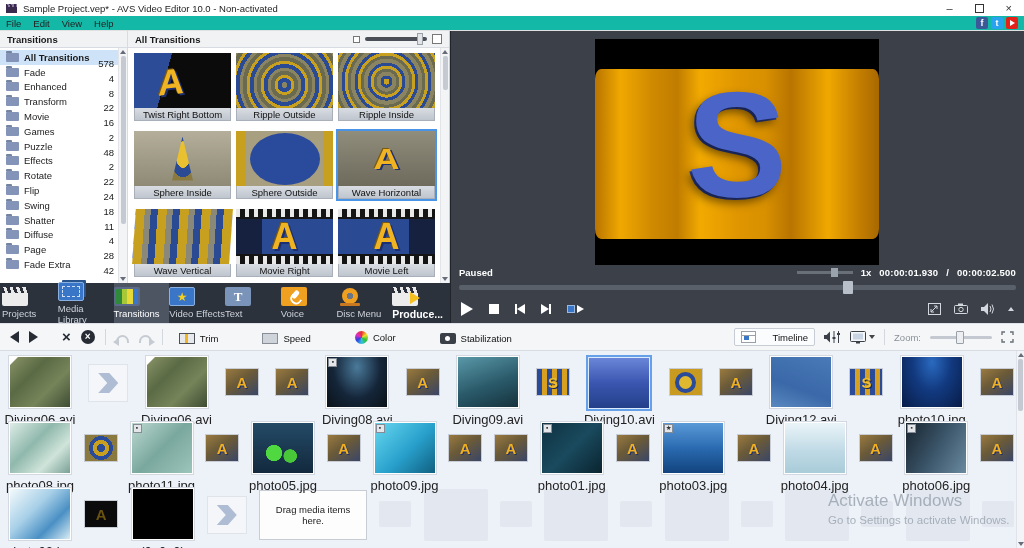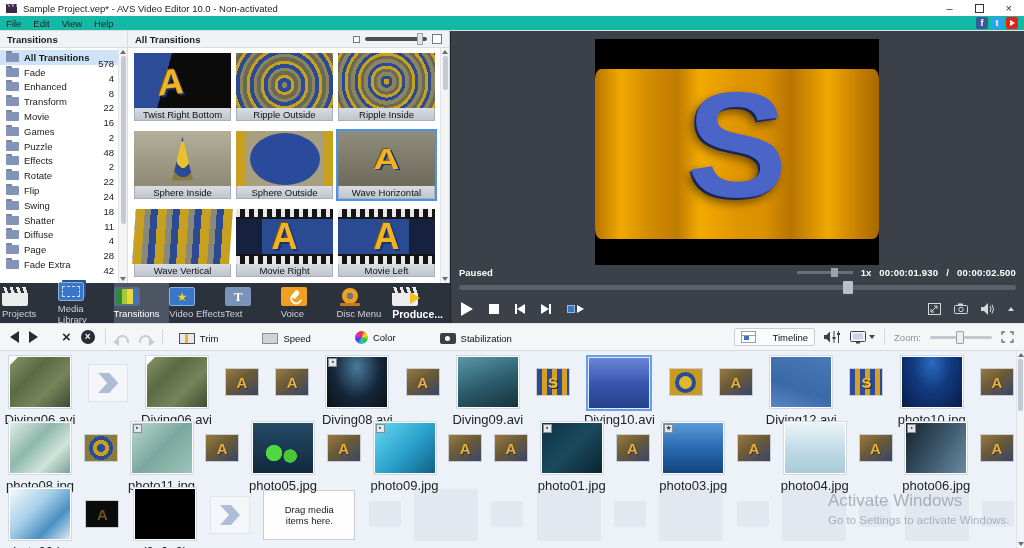--- a/index.html
+++ b/index.html
@@ -169,21 +169,21 @@
   .corner{position:absolute;top:0;left:0;border-top:8px solid #fff;border-right:8px solid transparent;}
   .tn{width:34px;height:28px;margin-top:13px;border:1px solid #c8ccd4;display:flex;align-items:center;justify-content:center;font-weight:bold;font-size:15px;line-height:1;}
   .tn-a{background:linear-gradient(145deg,#9a7a40 0%,#6a5a38 45%,#3a4668 100%);color:#f0b020;text-shadow:1px 1px 0 #203070;}
   .tn-s{background:repeating-linear-gradient(90deg,#2a4a9a 0 5px,#d8a020 5px 10px);color:#f0c030;text-shadow:1px 1px 0 #102050;}
   .tn-ring{background:#c89a20;}
   .tn-ring::after{content:"";width:13px;height:13px;border:4px solid #2a4a9a;border-radius:50%;background:#e0b830;}
   .tn-swirl{background:radial-gradient(circle at 50% 50%,#2a4a9a 0 4px,#c8a020 4px 8px,#2a4a9a 8px 12px,#8a7a40 12px);}
   .tn-a-dark{background:#0b0b0b;color:#6a5210;}
   .chev-box{width:40px;height:38px;margin-top:9px;background:#f4f6fa;border:1px solid #dfe3ea;display:flex;align-items:center;justify-content:center;}
   .chev{width:20px;height:20px;background:#aebdd4;clip-path:polygon(0 0,55% 0,100% 50%,55% 100%,0 100%,45% 50%);}
-  .dragbox{width:92px;height:50px;margin-top:3px;background:#fdfdfe;border:1px solid #c8ccd4;display:flex;align-items:center;justify-content:center;text-align:center;font-size:9.5px;color:#222;padding:0 8px;}
+  .dragbox{width:108px;height:50px;margin-top:3px;background:#fdfdfe;border:1px solid #c8ccd4;display:flex;align-items:center;justify-content:center;text-align:center;font-size:9.5px;color:#222;padding:0 8px;}
   .ph{background:#e2e7f0;border-radius:2px;}
   .ph-sm{width:32px;height:26px;margin-top:14px;}
   .ph-lg{width:64px;height:52px;margin-top:2px;}
   .v-black{background:#000;}
   .v-diving06{background:linear-gradient(135deg,#8a9468 0%,#5a6a44 35%,#76845a 65%,#3e4c34 100%);}
   .v-diving07{background:radial-gradient(ellipse at 50% 0%,#cfe8e4 0%,#3a5a50 35%,#0c1a14 75%);}
   .v-diving08{background:radial-gradient(ellipse at 50% 20%,#4a7a9a 0%,#15263a 55%,#0a1218 100%);}
   .v-diving09{background:linear-gradient(160deg,#5a98a8 0%,#2a5a6a 55%,#16323c 100%);}
   .v-diving10{background:linear-gradient(180deg,#6a86d8 0%,#3a56b0 50%,#24408a 100%);}
   .v-diving11{background:linear-gradient(100deg,#05090b 0%,#0e2a30 45%,#7ac8d0 100%);}

